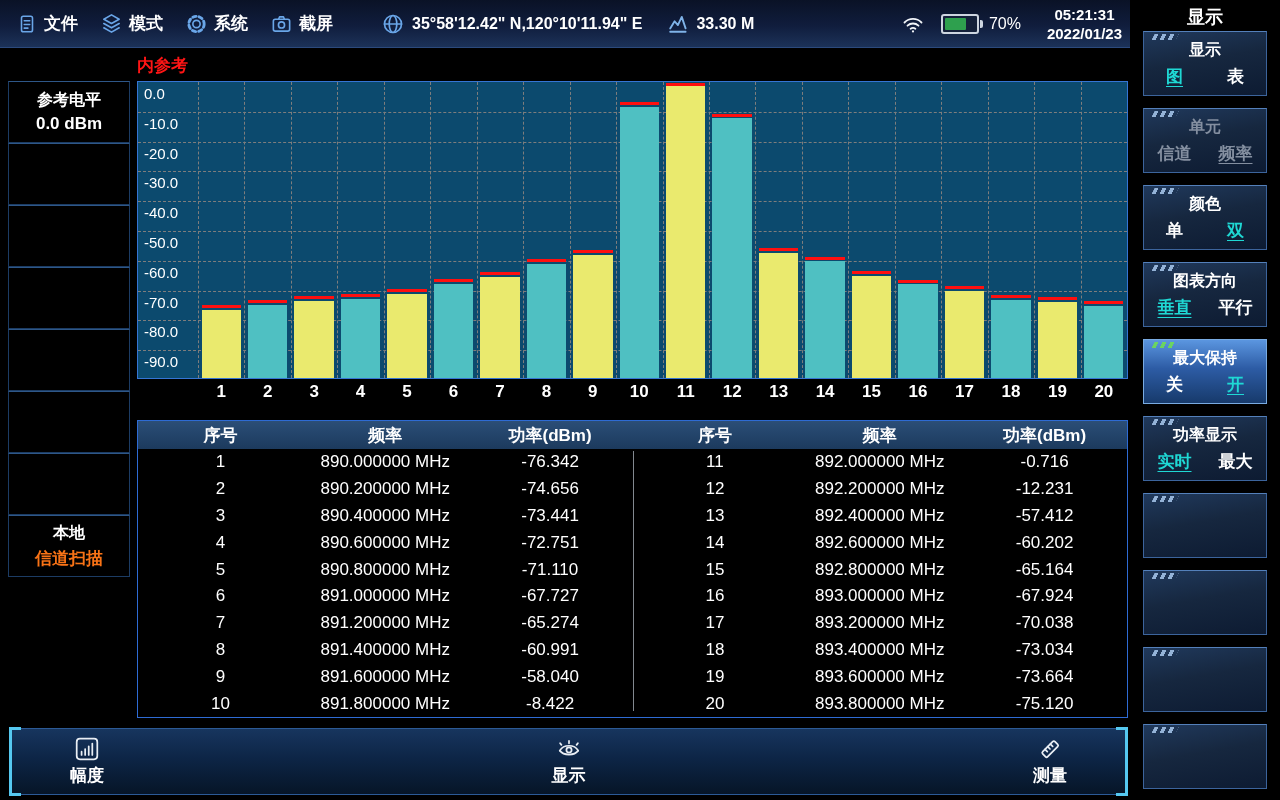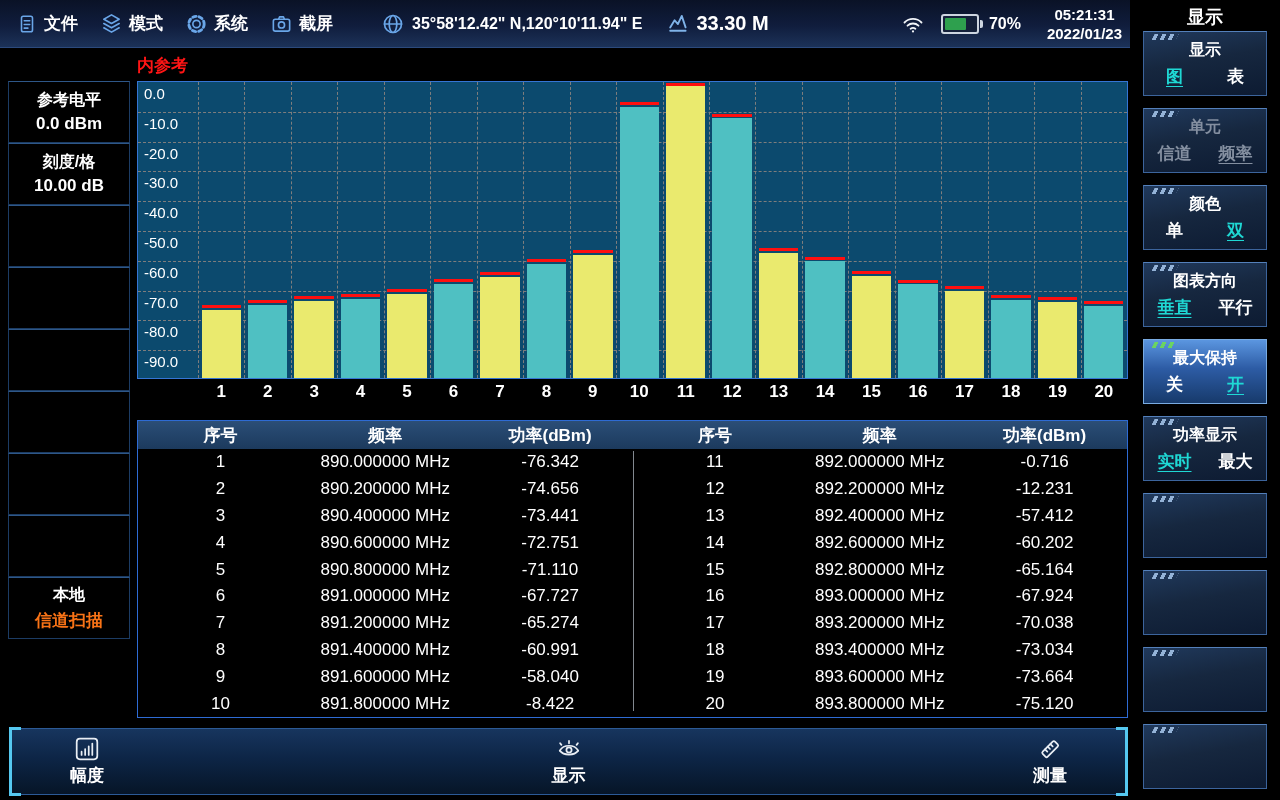--- a/index.html
+++ b/index.html
@@ -8,27 +8,27 @@
 
   
   .topbar{position:absolute;left:0;top:0;width:1130px;height:48px;
           background:linear-gradient(180deg,#0a1226 0%,#101d3d 55%,#1c3258 100%);
           border-bottom:1px solid #2c4a7c;display:flex;align-items:center;box-sizing:border-box;
           padding-left:16px;}
   .tmenu{display:flex;align-items:center;gap:6px;margin-right:22px;cursor:default;}
   .tmenu span{font-size:17px;font-weight:bold;}
   .tico{stroke:#6aa6e8;fill:none;stroke-width:1.7;stroke-linecap:round;stroke-linejoin:round;}
   .gps{display:flex;align-items:center;gap:7px;margin-left:26px;font-size:16px;font-weight:bold;}
-  .alt{display:flex;align-items:flex-start;gap:6px;margin-left:26px;font-size:20px;font-weight:bold;}
+  .alt{display:flex;align-items:center;gap:6px;margin-left:26px;font-size:16px;font-weight:bold;}
   .wifi{margin-left:auto;margin-right:14px;display:flex;align-items:center;}
   .batt{display:flex;align-items:center;gap:6px;margin-right:26px;}
   .battbody{position:relative;width:34px;height:16px;border:2px solid #cdd5e0;border-radius:3px;background:#14203a;}
   .battfill{position:absolute;left:2px;top:2px;bottom:2px;width:62%;background:#2ea04e;border-radius:1px;}
   .battnub{width:3px;height:8px;background:#cdd5e0;border-radius:0 2px 2px 0;margin-left:1px;}
-  .battpct{font-size:16px;font-weight:bold;}
+  .battpct{font-size:16px;font-weight:normal;}
   .clock{margin-right:8px;text-align:center;font-size:15px;font-weight:bold;line-height:19px;}
 
   
   .leftcol{position:absolute;left:8px;top:81px;width:122px;}
   .lbox{height:62px;background:#000;border:1px solid #1c3c64;border-top-color:#2e5788;
         display:flex;flex-direction:column;align-items:center;justify-content:center;gap:3px;box-sizing:border-box;}
   .lbox .t{font-size:16px;font-weight:bold;}
   .lbox .v{font-size:17px;font-weight:bold;}
   .lbox .v.cyan{color:#f97316;}
 
@@ -163,24 +163,20 @@
     <div class="clock">
       <div>05:21:31</div>
       <div>2022/01/23</div>
     </div>
   </div>
 
   <div class="leftcol">
     <div class="lbox">
       <div class="t">参考电平</div>
       <div class="v">0.0 dBm</div>
-    </div>
-    <div class="lbox">
-      <div class="t">刻度/格</div>
-      <div class="v">10.00 dB</div>
     </div>
     <div class="lbox"></div>
     <div class="lbox"></div>
     <div class="lbox"></div>
     <div class="lbox"></div>
     <div class="lbox"></div>
     <div class="lbox"></div>
     <div class="lbox">
       <div class="t">本地</div>
       <div class="v cyan">信道扫描</div>

